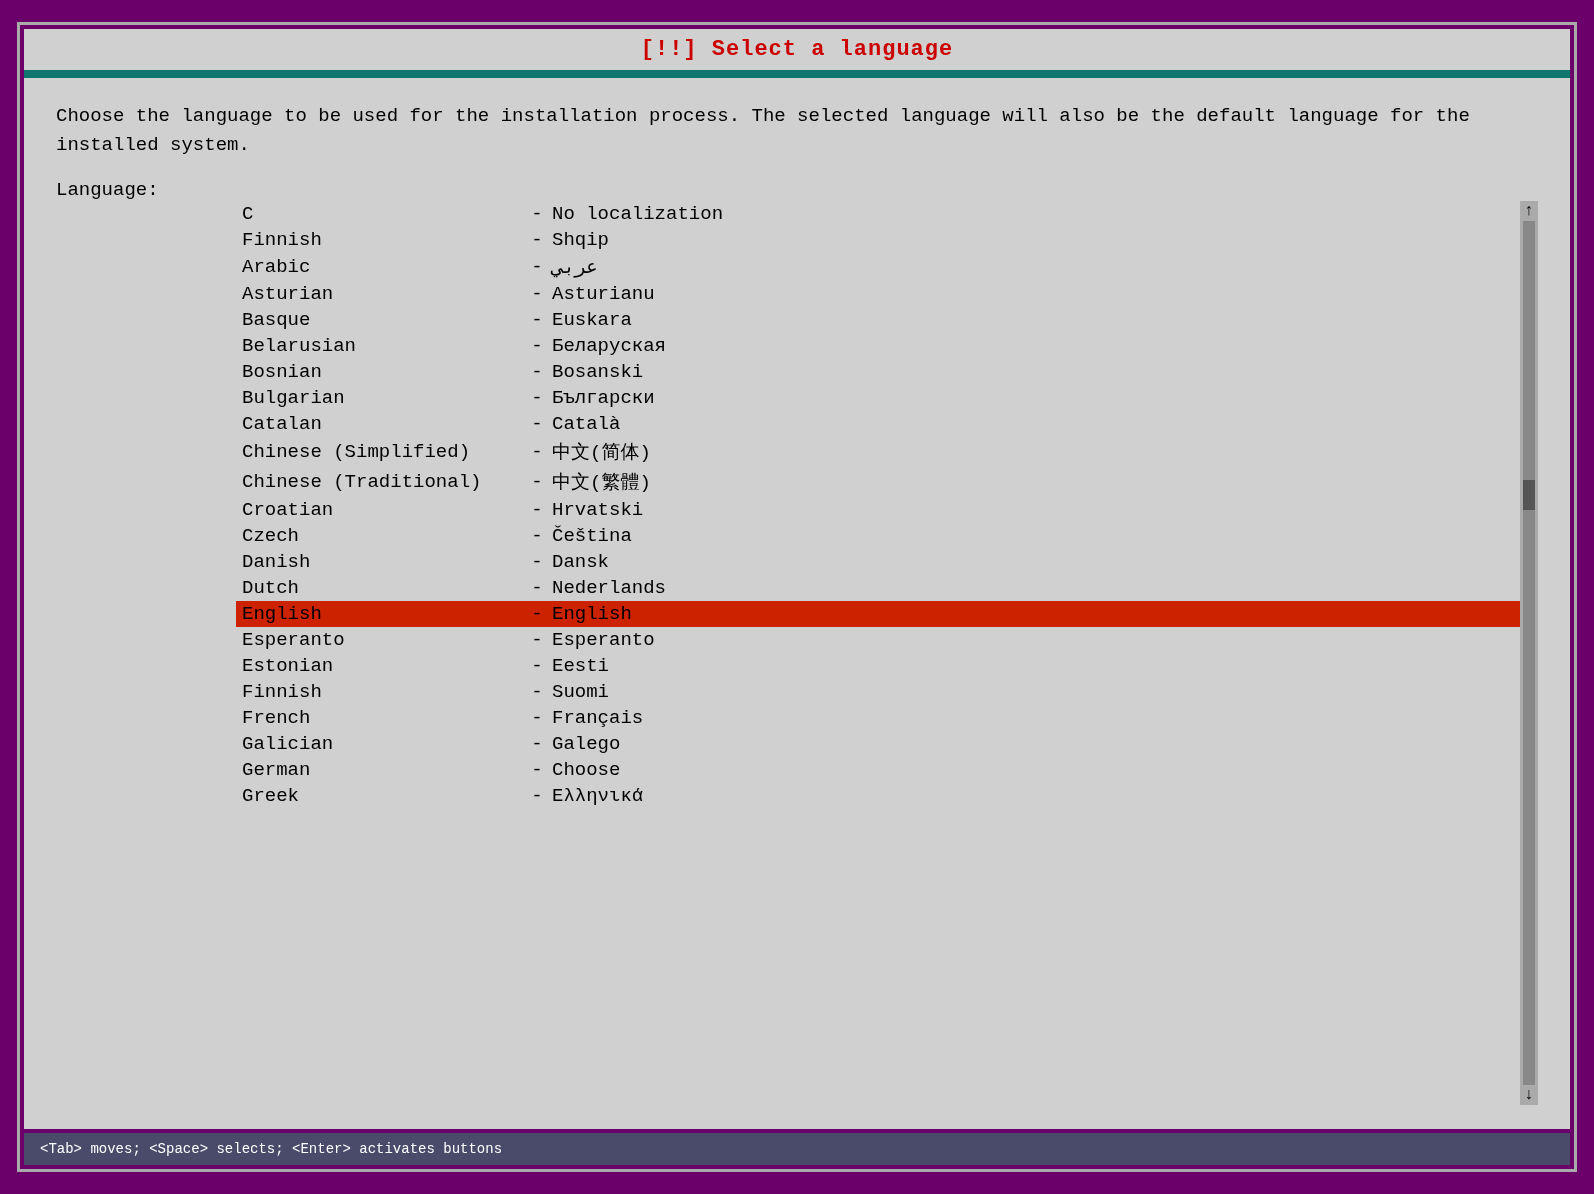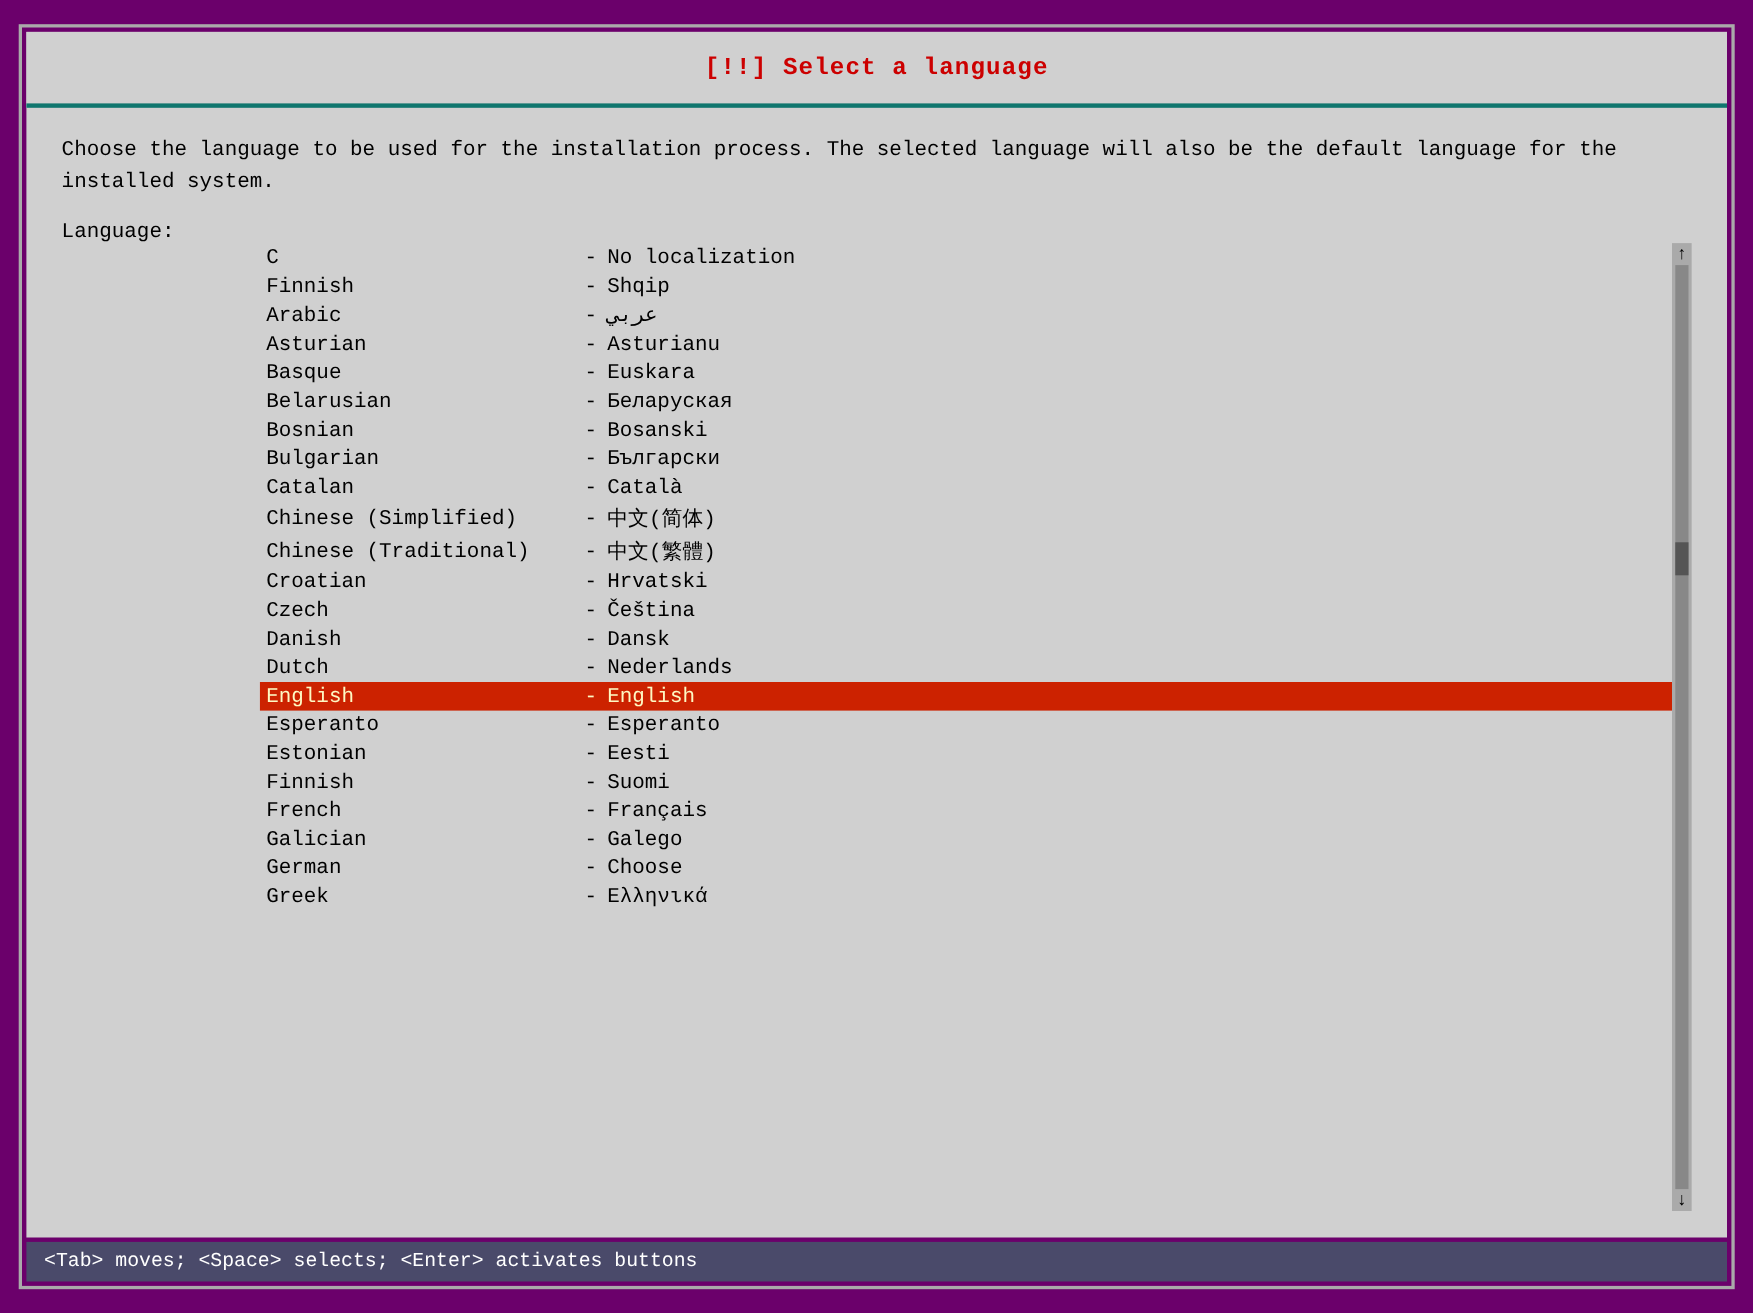--- a/index.html
+++ b/index.html
@@ -30,25 +30,25 @@
       background-color: #d0d0d0;
       margin: 4px;
       display: flex;
       flex-direction: column;
       position: relative;
     }
 
     .title-bar {
       background-color: #d0d0d0;
       text-align: center;
-      padding: 20px 0;
+      padding: 8px 0;
       font-size: 22px;
       color: #cc0000;
       font-weight: bold;
-      border-bottom: 4px solid #0f766e;
+      border-bottom: 8px solid #0f766e;
       letter-spacing: 1px;
     }
 
     .content-area {
       flex: 1;
       padding: 24px 32px;
       display: flex;
       flex-direction: column;
       overflow: hidden;
     }
@@ -86,21 +86,21 @@
       padding: 2px 6px;
       font-size: 19px;
       font-family: 'Courier New', Courier, monospace;
       color: #000;
       cursor: pointer;
       white-space: nowrap;
     }
 
     .list-item.selected {
       background-color: #cc2200;
-      color: #fef9c3;
+      color: #000000;
     }
 
     .list-item .lang-name {
       width: 280px;
       display: inline-block;
     }
 
     .list-item .separator {
       width: 30px;
       display: inline-block;
@@ -157,21 +157,21 @@
       font-family: 'Courier New', Courier, monospace;
       color: #000;
       background: none;
       border: none;
       cursor: pointer;
     }
 
     .status-bar {
       background-color: #4a4a6a;
       color: #ffffff;
-      font-size: 18px;
+      font-size: 14px;
       font-family: 'Courier New', Courier, monospace;
       padding: 8px 16px;
       margin: 4px;
       margin-top: 0;
     }
   </style>
 </head>
 <body>
 
 <div class="outer-border">

